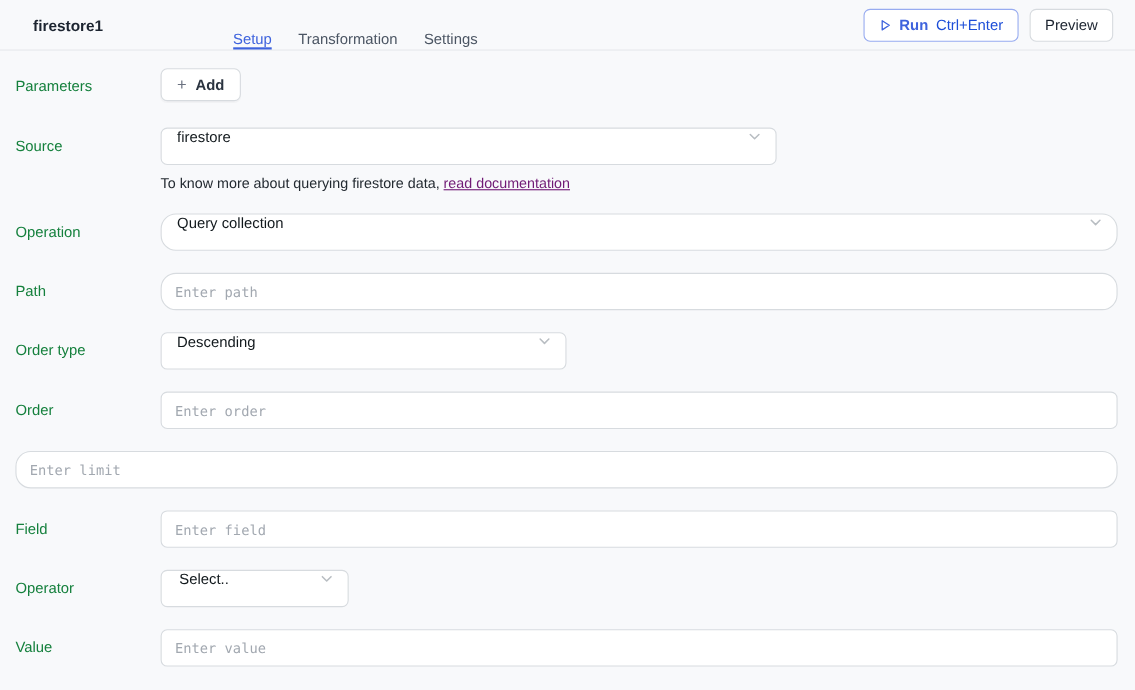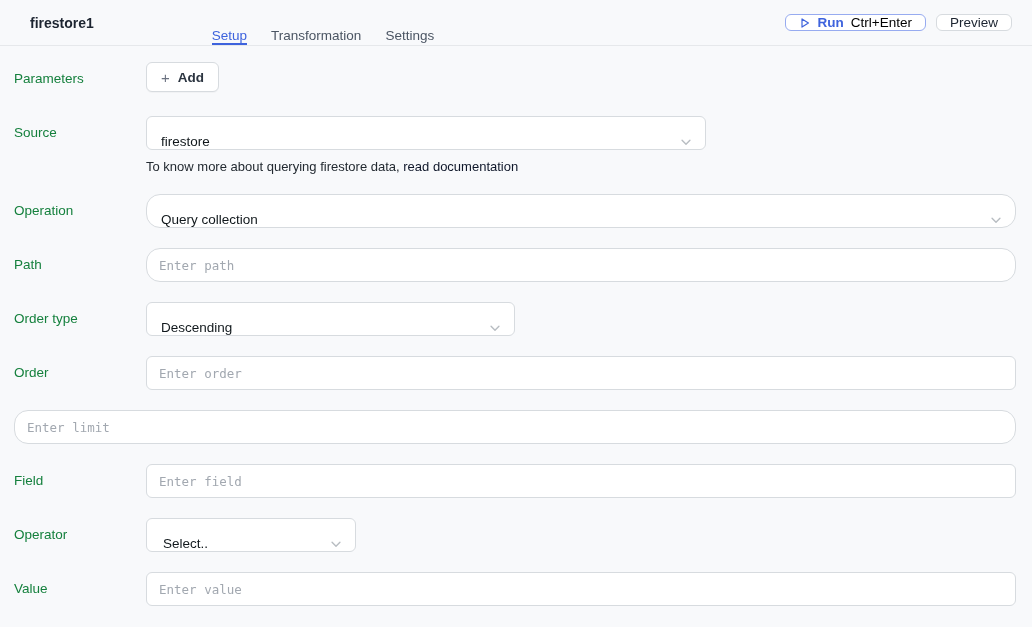--- a/index.html
+++ b/index.html
@@ -50,33 +50,33 @@
   .header-actions {
     margin-left: auto;
     display: flex;
     align-items: center;
     gap: 10px;
   }
   .btn {
     display: inline-flex;
     align-items: center;
     gap: 7px;
-    height: 17px;
+    height: 30px;
     padding: 0 13px;
     border-radius: 6px;
     border: 1px solid #d7dbdf;
     background: #ffffff;
     cursor: pointer;
     font-size: 13.5px;
     color: #1c2430;
     font-weight: 500;
   }
   .btn-run { border-color: #97abf0; }
   .btn-run .run-label { color: #3e63dd; font-weight: 600; }
-  .btn-run .run-shortcut { color: #000000; font-weight: 400; }
+  .btn-run .run-shortcut { color: #1d4ed8; font-weight: 400; }
   .play-icon { display: inline-flex; }
 
   
   .form-body { padding: 16px 16px 0 14px; }
   .row {
     display: flex;
     align-items: flex-start;
     margin-bottom: 20px;
   }
   .row-label {
@@ -88,21 +88,21 @@
     padding-top: 0;
   }
   .row-content { flex: 1; }
 
   .field, .select {
     height: 34px;
     background: #ffffff;
     border: 1px solid #d7dbdf;
     border-radius: 6px;
     display: flex;
-    align-items: flex-end;
+    align-items: flex-start;
   }
   input.field {
     font-family: "DejaVu Sans Mono", monospace;
     font-size: 12.5px;
     color: #1d4ed8;
     padding: 0 12px;
     outline: none;
     width: 100%;
   }
   input.field::placeholder { color: #a2a8b0; }
@@ -111,21 +111,21 @@
     justify-content: space-between;
     padding: 0 12px 0 14px;
     cursor: pointer;
   }
   .select-value { font-size: 13.5px; color: #11181c; }
   .chevron { display: inline-flex; flex-shrink: 0; }
 
   .w-full { width: 870px; border-radius: 14px; }
   .w-mid  { width: 560px; }
   .w-sm   { width: 369px; }
-  .w-xs   { width: 210px; padding-left: 16px; }
+  .w-xs   { width: 171px; padding-left: 16px; }
 
   .add-btn {
     display: inline-flex;
     align-items: center;
     gap: 8px;
     height: 30px;
     padding: 0 14px;
     border-radius: 6px;
     border: 1px solid #d7dbdf;
     background: #ffffff;
@@ -136,21 +136,22 @@
     color: #2b3440;
   }
   .plus-icon { color: #6b7280; font-size: 15px; font-weight: 400; line-height: 1; }
 
   .help-text {
     margin-top: 9px;
     font-size: 13px;
     color: #232a31;
   }
   .help-text a {
-    color: #0f172a;
+    color: #701a75;
+    text-decoration: underline;
     cursor: pointer;
   }
 </style>
 </head>
 <body>
 
 <div class="header">
   <div class="query-title">firestore1</div>
 
   <div class="tabs">

